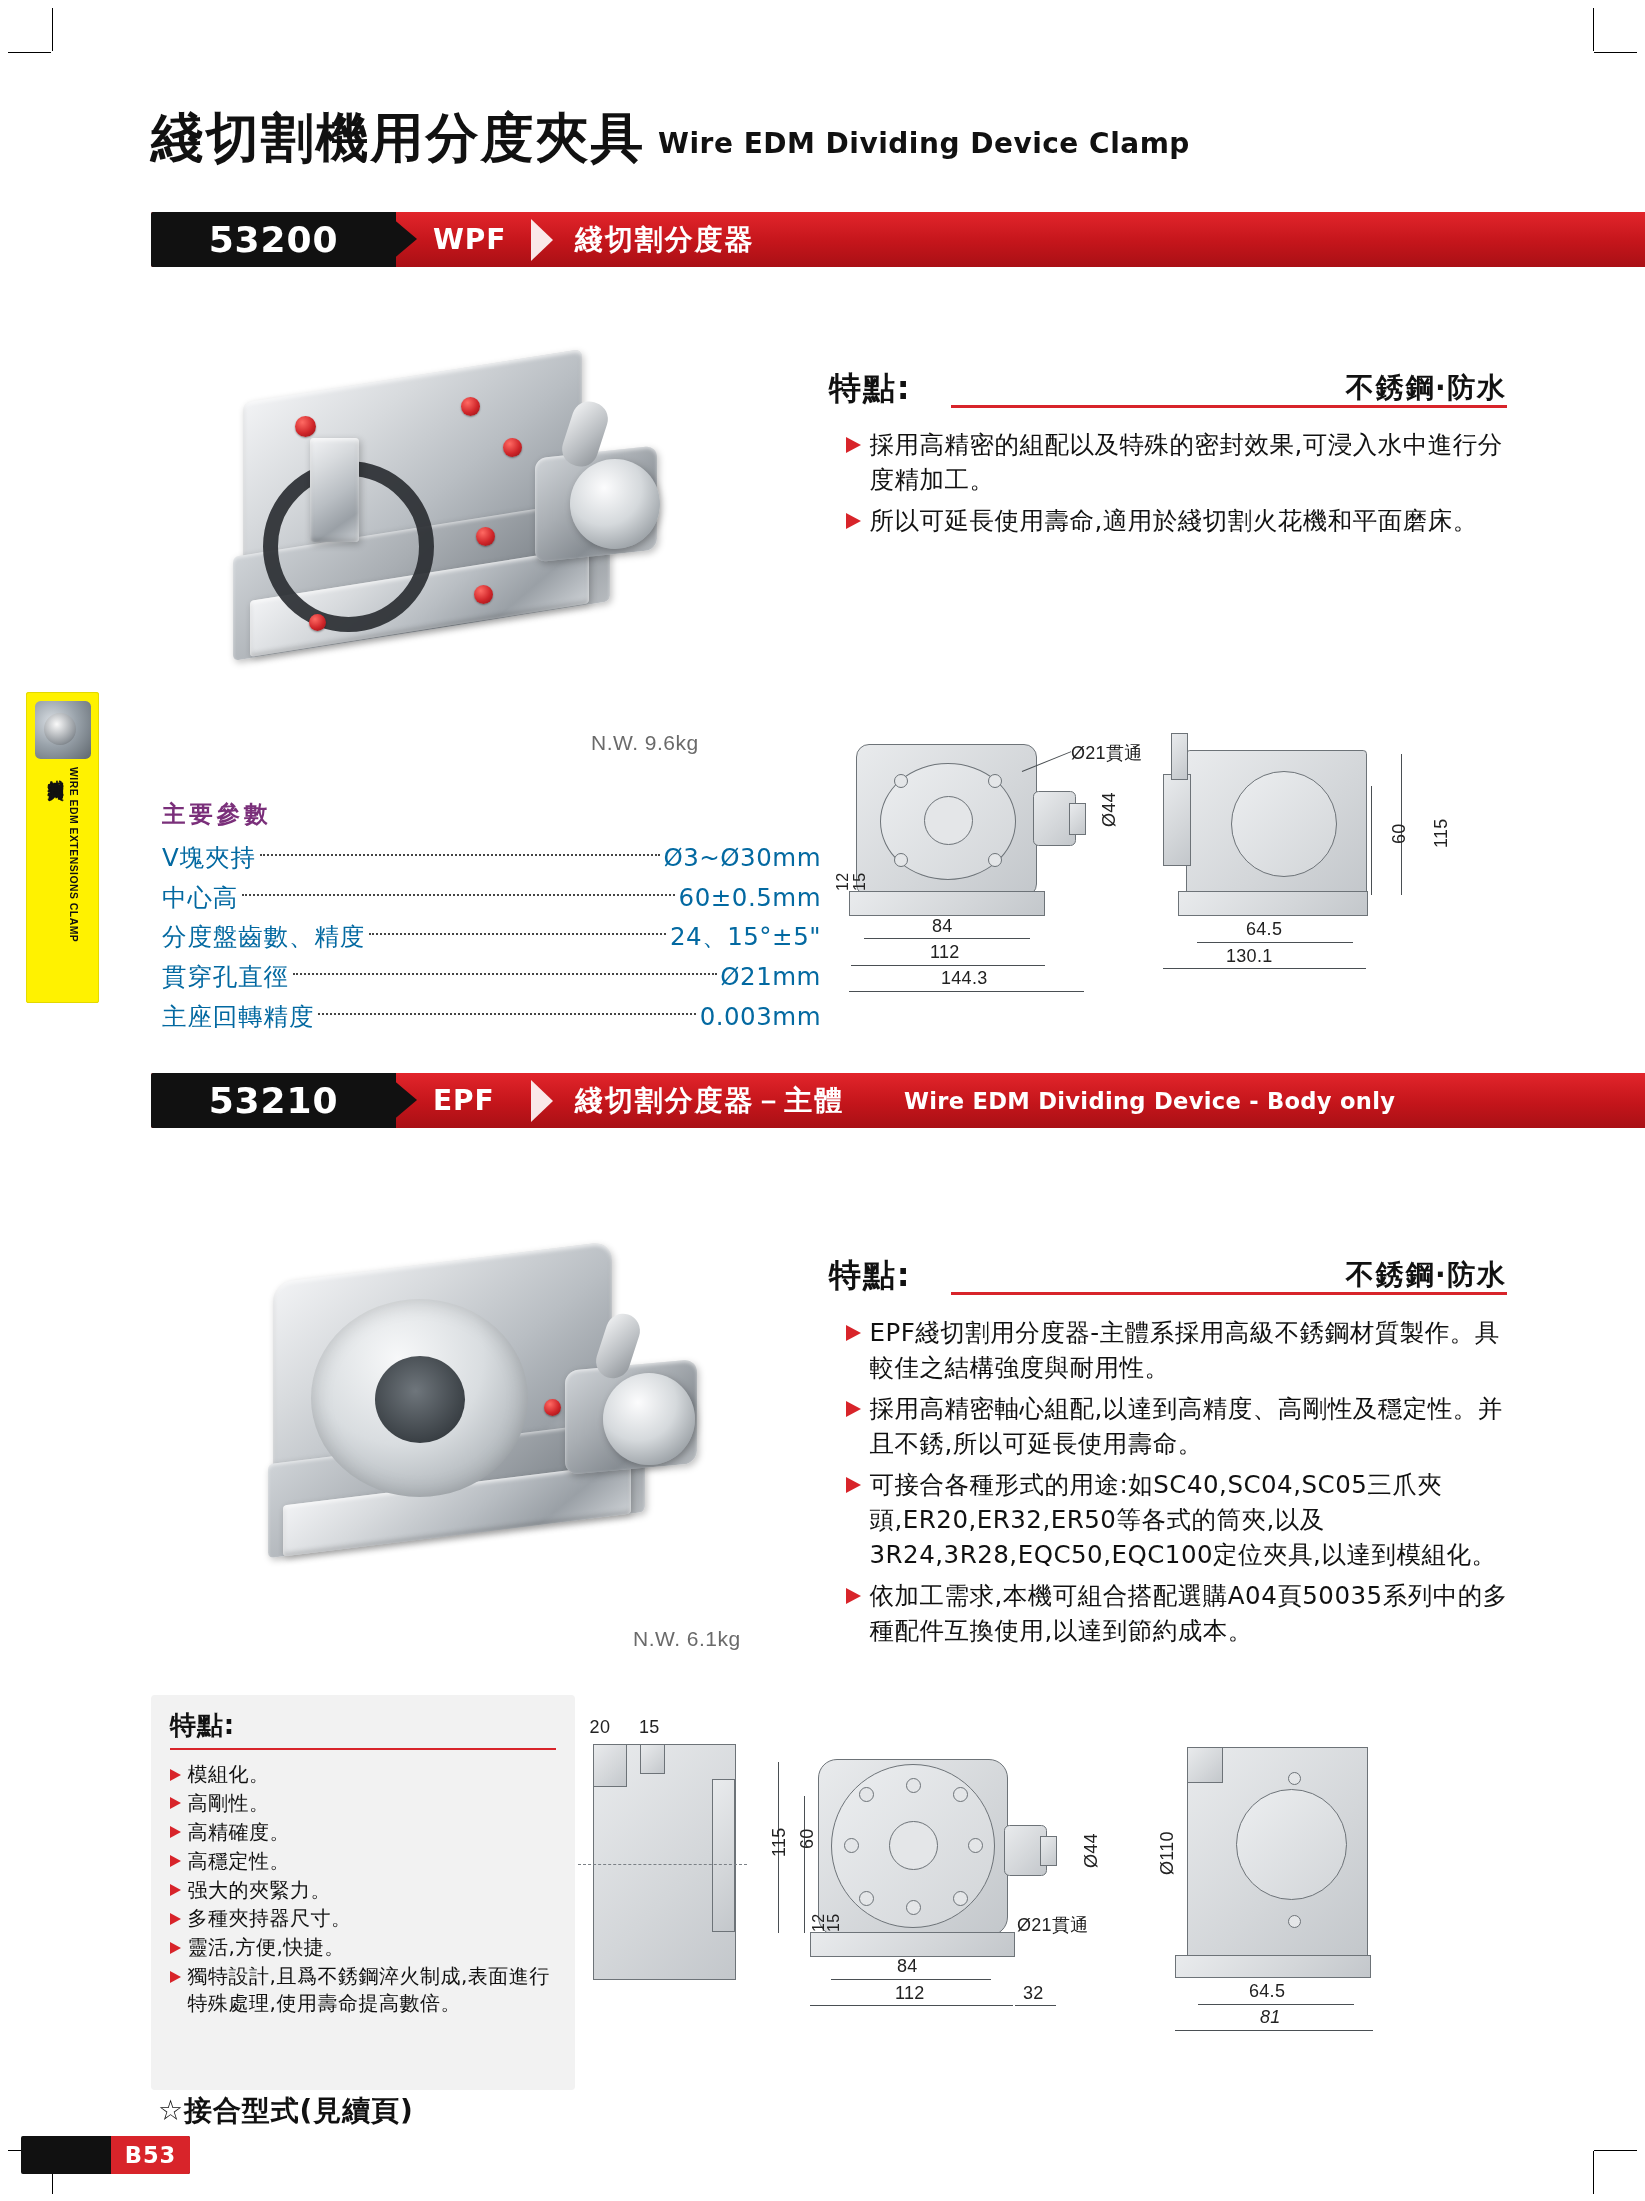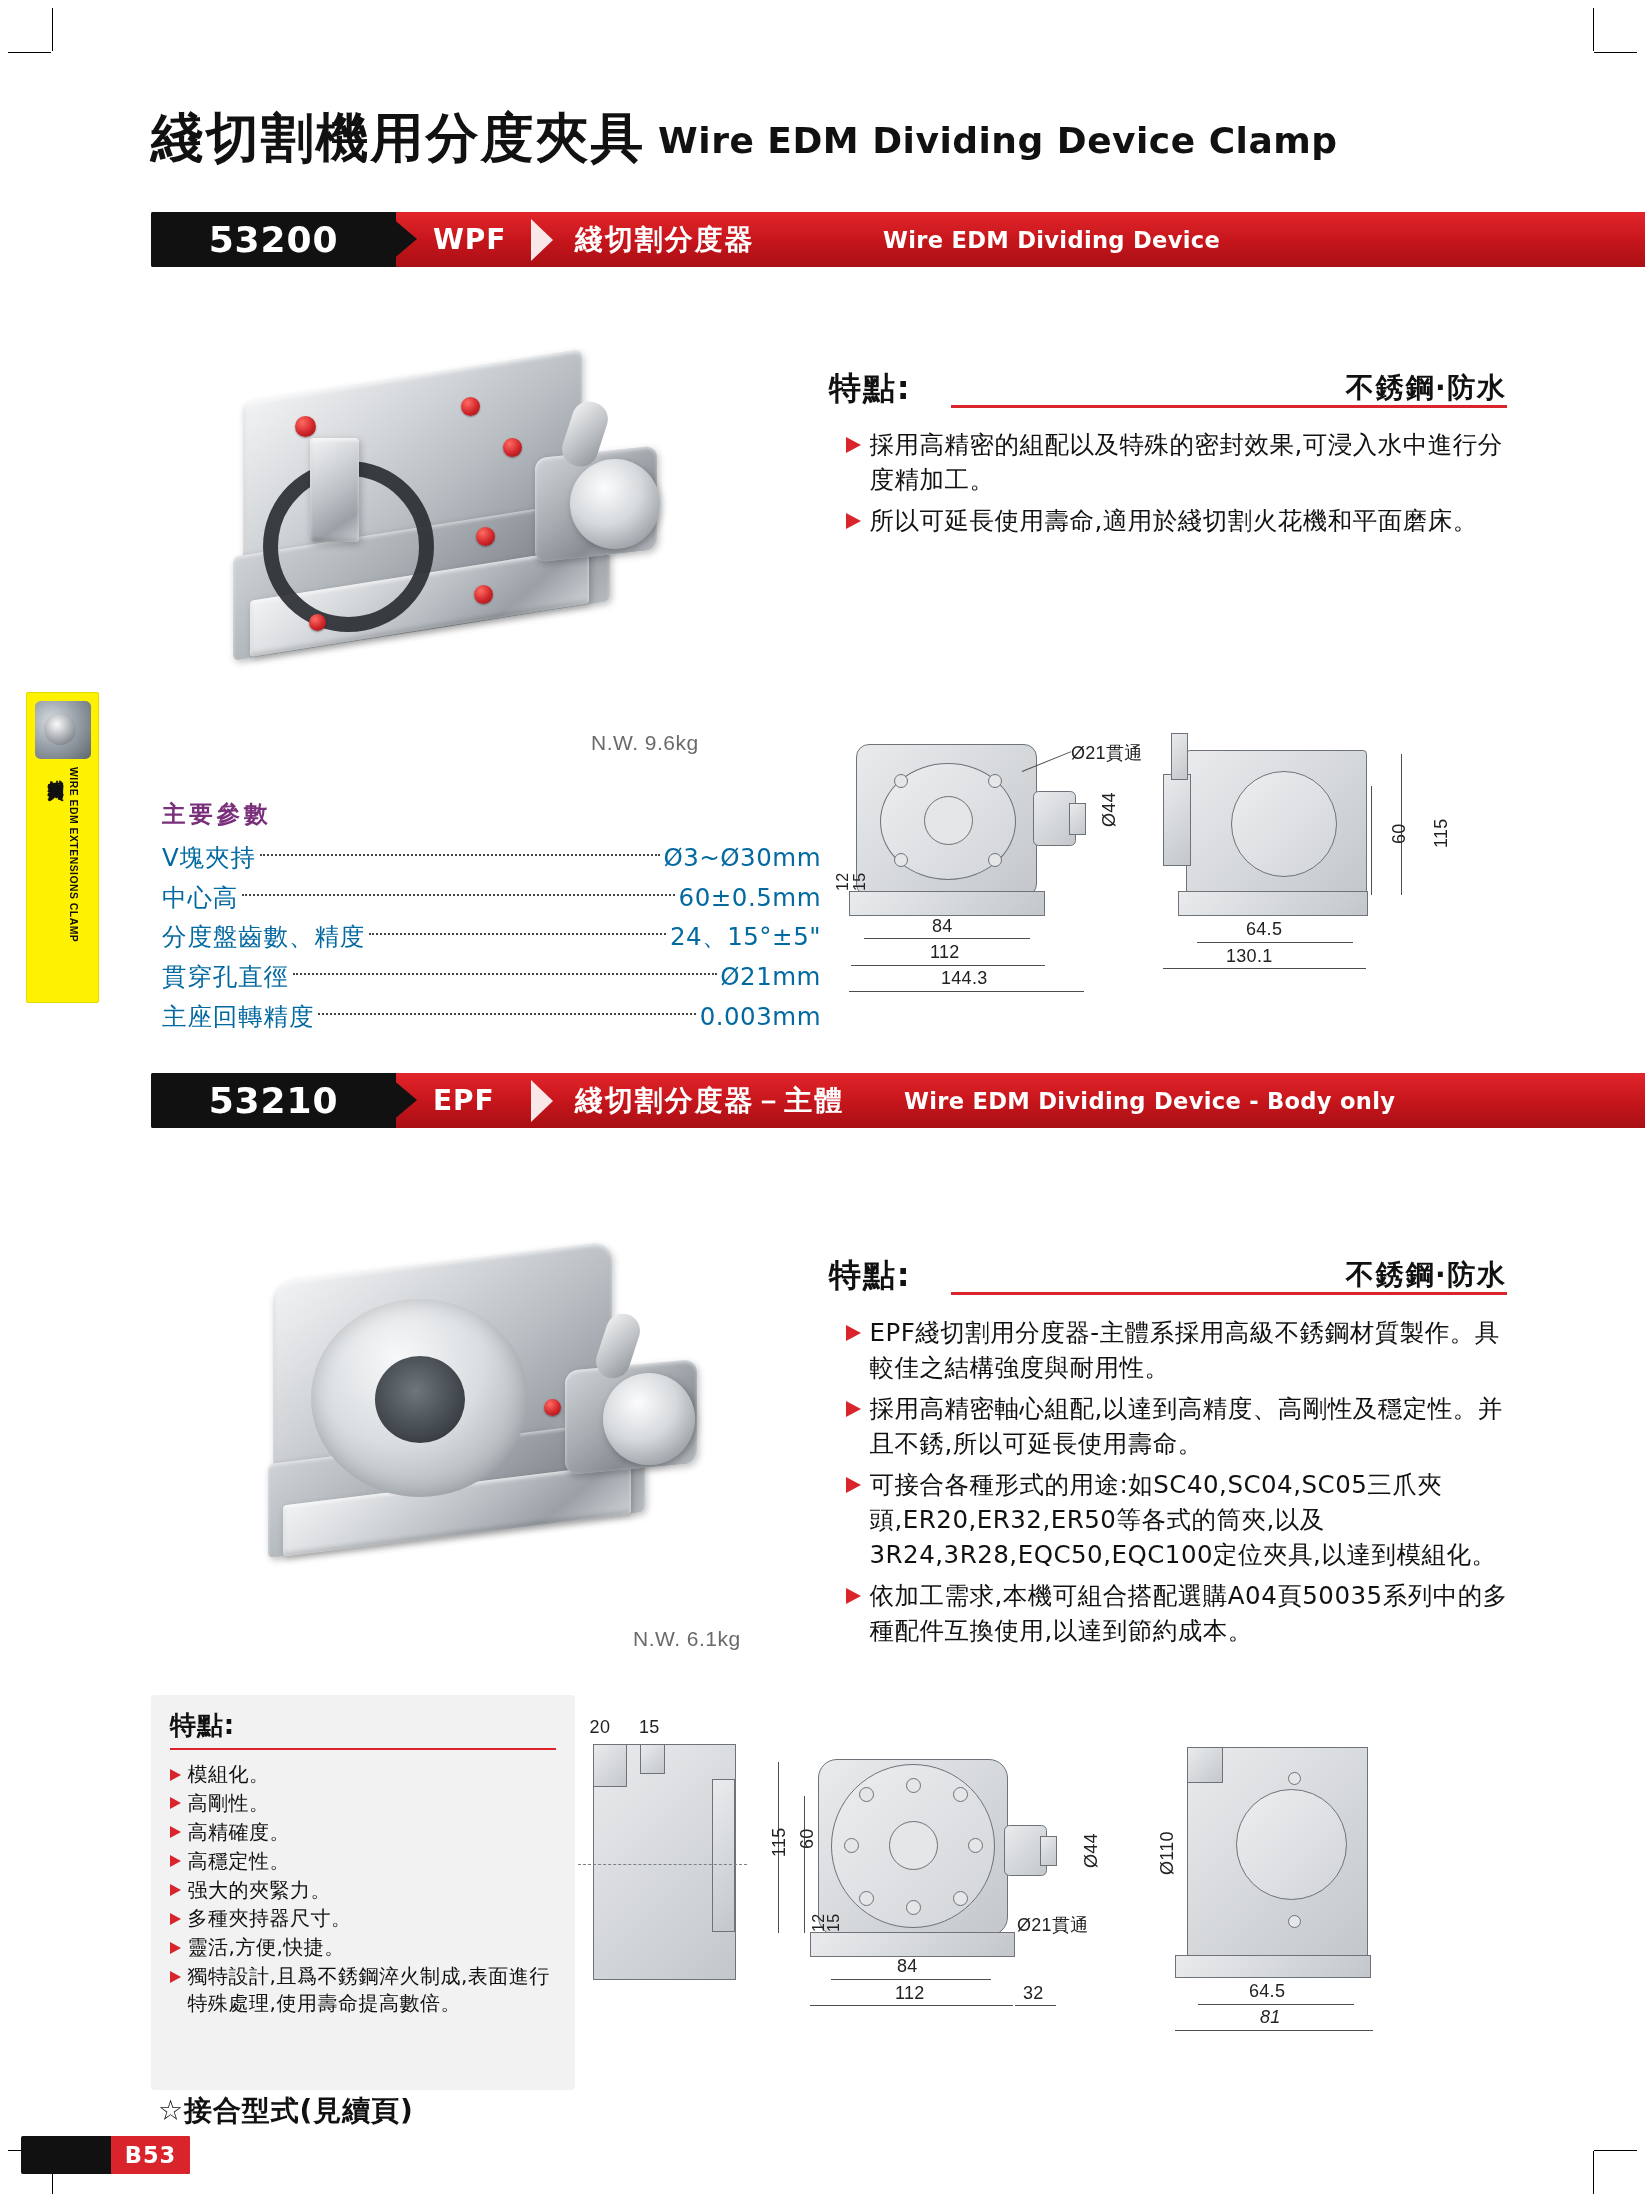--- a/index.html
+++ b/index.html
@@ -22,21 +22,21 @@
   .title-row{
     position:absolute;left:151px;top:98px;width:1365px;height:66px;
     display:flex;align-items:flex-end;gap:13px;
   }
   .title-cn{
     font-size:53px;font-weight:bold;letter-spacing:1.9px;line-height:1;
     font-family:"DejaVu Sans","Liberation Sans",sans-serif;
     color:#111;
   }
   .title-en{
-    font-size:36px;font-weight:bold;letter-spacing:0.5px;line-height:1.1;
+    font-size:28px;font-weight:bold;letter-spacing:0.5px;line-height:1.1;
     color:#111;padding-bottom:3.8px;
     font-family:"DejaVu Sans","Liberation Sans",sans-serif;
   }
 
   
   .bar{
     position:absolute;left:151px;width:1604px;height:55px;
   }
   .bar .bar-bg{
     position:absolute;left:0;top:0;width:100%;height:100%;
@@ -262,21 +262,21 @@
     </div>
   </div>
 
   <div class="bar" style="top:212px;">
     <div class="bar-bg"></div>
     <div class="code">53200</div>
     <div class="arrow1"></div>
     <div class="series" style="left:282px;">WPF</div>
     <div class="arrow2" style="left:380px;"></div>
     <div class="name-cn" style="left:424px;">綫切割分度器</div>
-    <div class="name-en" style="left:732px;">Wire EDM Dividing Device</div>
+    <div class="name-en" style="left:702px;margin-top:40px;">Wire EDM Dividing Device</div>
   </div>
 
   <div class="photo" style="left:205px;top:348px;width:490px;height:395px;">
     <div class="metal" style="position:absolute;left:38px;top:28px;width:339px;height:226px;transform:skewY(-9deg);"></div>
     <div class="metal-dark" style="position:absolute;left:28px;top:179px;width:377px;height:104px;transform:skewY(-9deg);border-radius:5.6px;"></div>
     <div class="metal" style="position:absolute;left:45px;top:226px;width:339px;height:56px;transform:skewY(-9deg);border-radius:3.8px;"></div>
     <div class="metal-dark" style="position:absolute;left:330px;top:104px;width:122px;height:104px;border-radius:11.3px;transform:skewY(-6deg);"></div>
     <div style="position:absolute;left:365px;top:111px;width:90px;height:90px;border-radius:50%;
          background:radial-gradient(circle at 38% 32%,#fcfcfd 0%,#d5d9dc 45%,#9aa0a5 80%,#c9cdd1 100%);
          box-shadow:1.9px 2.8px 7.5px rgba(0,0,0,.25);"></div>

